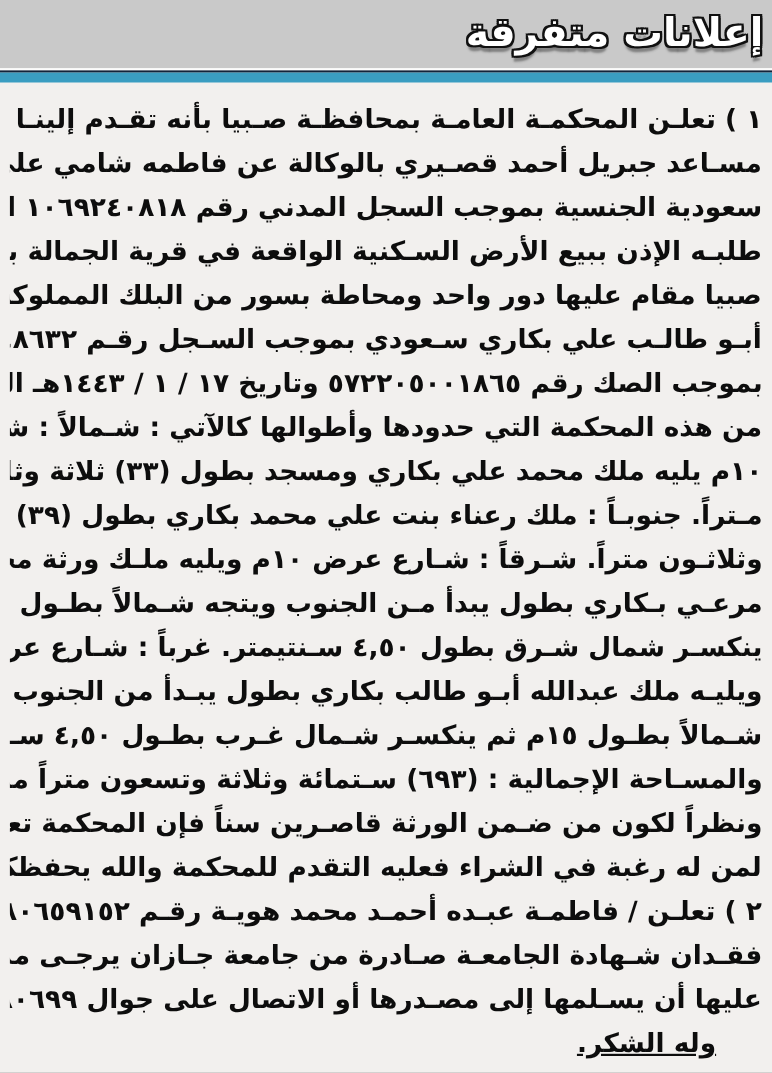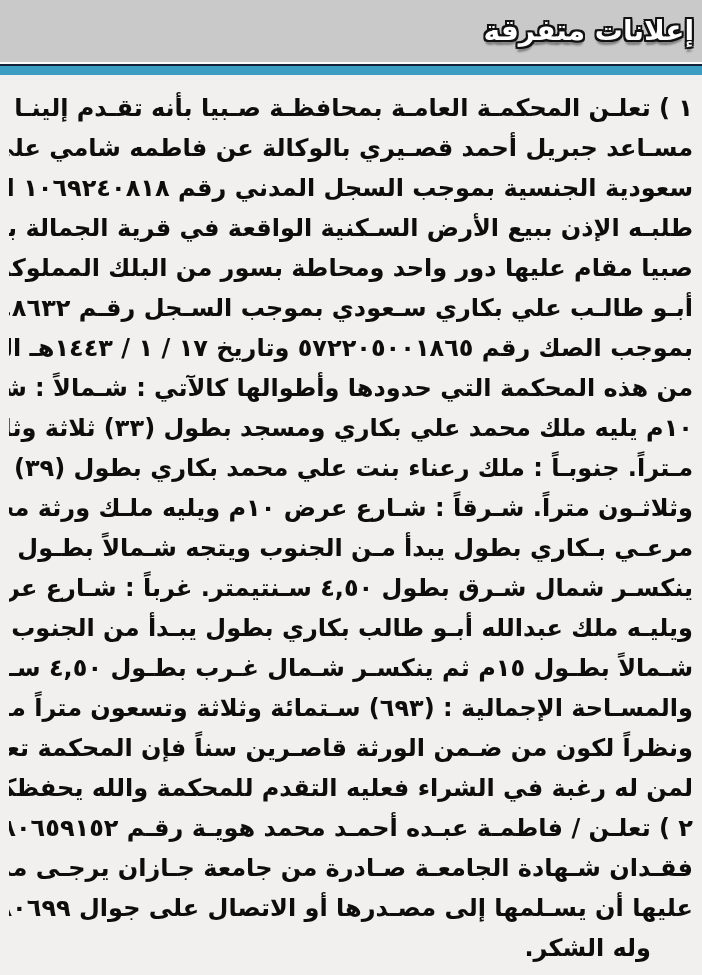--- a/index.html
+++ b/index.html
@@ -21,21 +21,21 @@
     height: 62px;
     background: #c9c9c9;
     display: flex;
     align-items: center;
     justify-content: flex-start; 
     padding: 0 8px;
     box-sizing: border-box;
   }
   .masthead-title {
     margin: 0;
-    font-size: 28px;
+    font-size: 36px;
     font-weight: 700;
     letter-spacing: 0;
     color: #ffffff;
     text-shadow:
       -2px -2px 0 #111, 2px -2px 0 #111,
       -2px  2px 0 #111, 2px  2px 0 #111,
       -2px  0   0 #111, 2px  0   0 #111,
        0   -2px 0 #111, 0    2px 0 #111,
        0    5px 2px rgba(40,40,40,0.45);
     line-height: 60px;
@@ -64,20 +64,21 @@
   }
   .line--center {
     text-align: center;
     text-align-last: center;
   }
   .line--tail {
     text-align: left;
     text-align-last: right;
     padding-left: 0;
     padding-right: 42px;
+    text-decoration: underline;
   }
 </style>
 </head>
 <body>
 
 <div class="page">
 
   <header class="masthead">
     <h1 class="masthead-title">إعلانات متفرقة</h1>
   </header>

